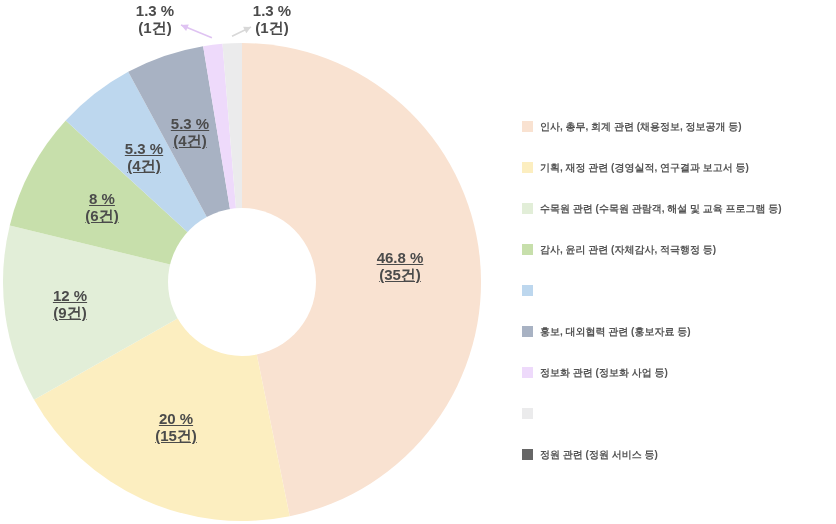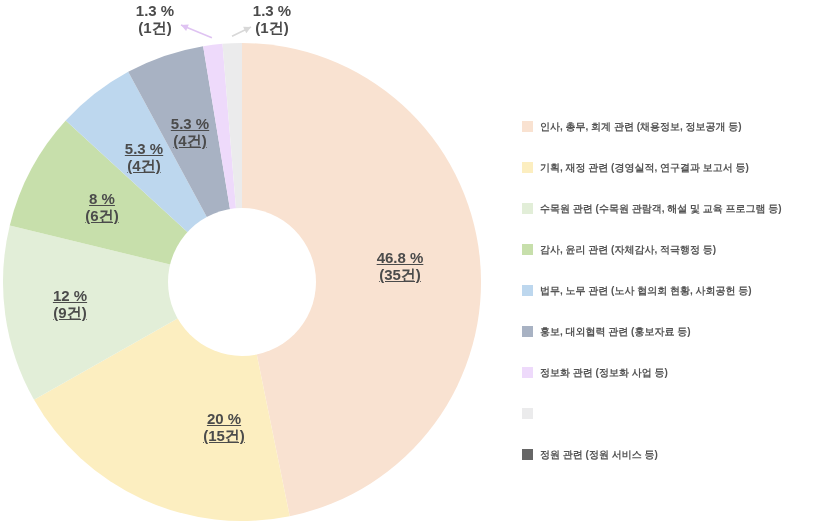--- a/index.html
+++ b/index.html
@@ -87,21 +87,21 @@
       <path d="M 242 282 L 222.50 43.80 A 239 239 0 0 1 242.00 43.00 Z" fill="#ebebec"></path>
       <line x1="232.0" y1="36.2" x2="251" y2="27" stroke="#d8d8d8" stroke-width="1.5"></line>
       <polygon points="251,27 246.3,33.3 243.1,26.8" fill="#d8d8d8"></polygon>
       <circle cx="242" cy="282" r="74" fill="#ffffff"></circle>
     </svg>
   <div id="slice-labels">
       <div class="slice-label" style="left: 400px; top: 266px;">
         <div>46.8 %</div>
         <div>(35건)</div>
       </div>
-      <div class="slice-label" style="left: 176px; top: 427px; margin-left: 48px;">
+      <div class="slice-label" style="left: 176px; top: 427px;">
         <div>20 %</div>
         <div>(15건)</div>
       </div>
       <div class="slice-label" style="left: 70px; top: 304px;">
         <div>12 %</div>
         <div>(9건)</div>
       </div>
       <div class="slice-label" style="left: 102px; top: 207px;">
         <div>8 %</div>
         <div>(6건)</div>
@@ -135,21 +135,20 @@
       <div class="legend-item">
         <span class="legend-swatch" style="background: rgb(226, 238, 216);"></span>
         <span class="legend-text">수목원 관련 (수목원 관람객, 해설 및 교육 프로그램 등)</span>
       </div>
       <div class="legend-item">
         <span class="legend-swatch" style="background: rgb(199, 223, 171);"></span>
         <span class="legend-text">감사, 윤리 관련 (자체감사, 적극행정 등)</span>
       </div>
       <div class="legend-item">
         <span class="legend-swatch" style="background: rgb(189, 215, 238);"></span>
-        <span class="legend-text">법무, 노무 관련 (노사 협의회 현황, 사회공헌 등)</span>
       </div>
       <div class="legend-item">
         <span class="legend-swatch" style="background: rgb(168, 178, 195);"></span>
         <span class="legend-text">홍보, 대외협력 관련 (홍보자료 등)</span>
       </div>
       <div class="legend-item">
         <span class="legend-swatch" style="background: rgb(238, 218, 251);"></span>
         <span class="legend-text">정보화 관련 (정보화 사업 등)</span>
       </div>
       <div class="legend-item">

